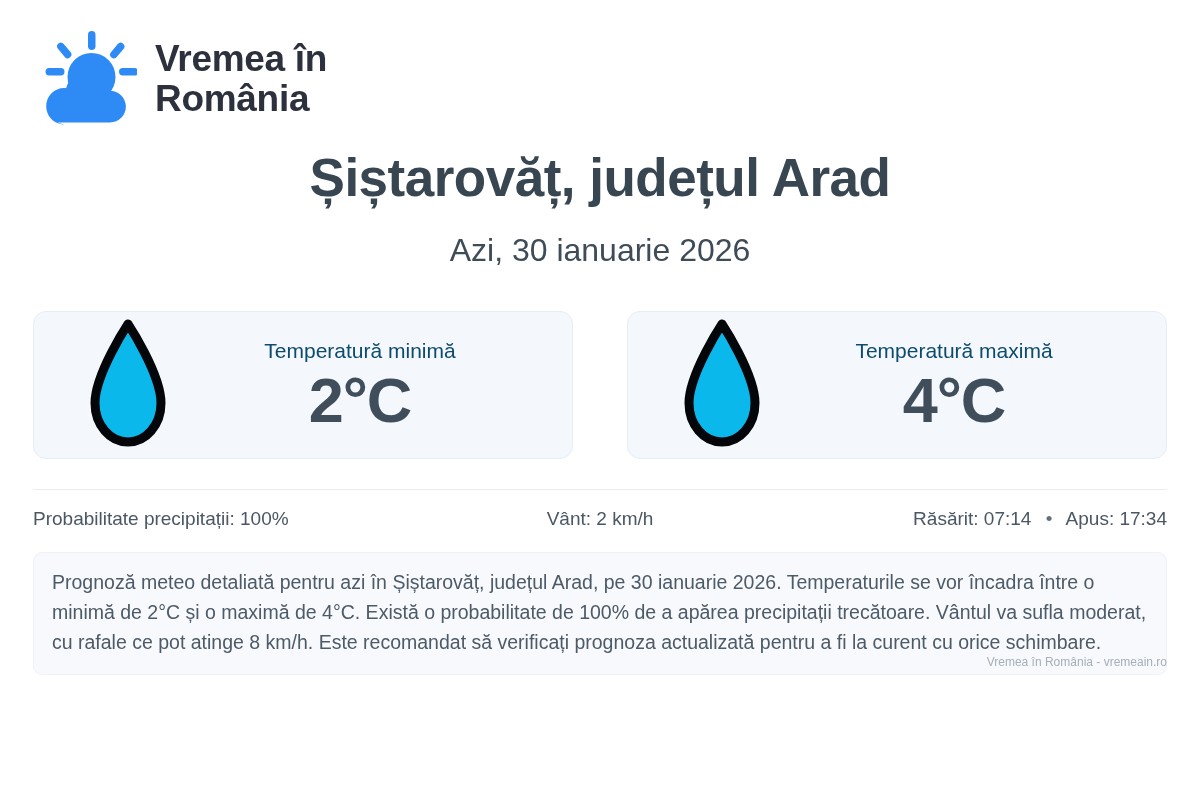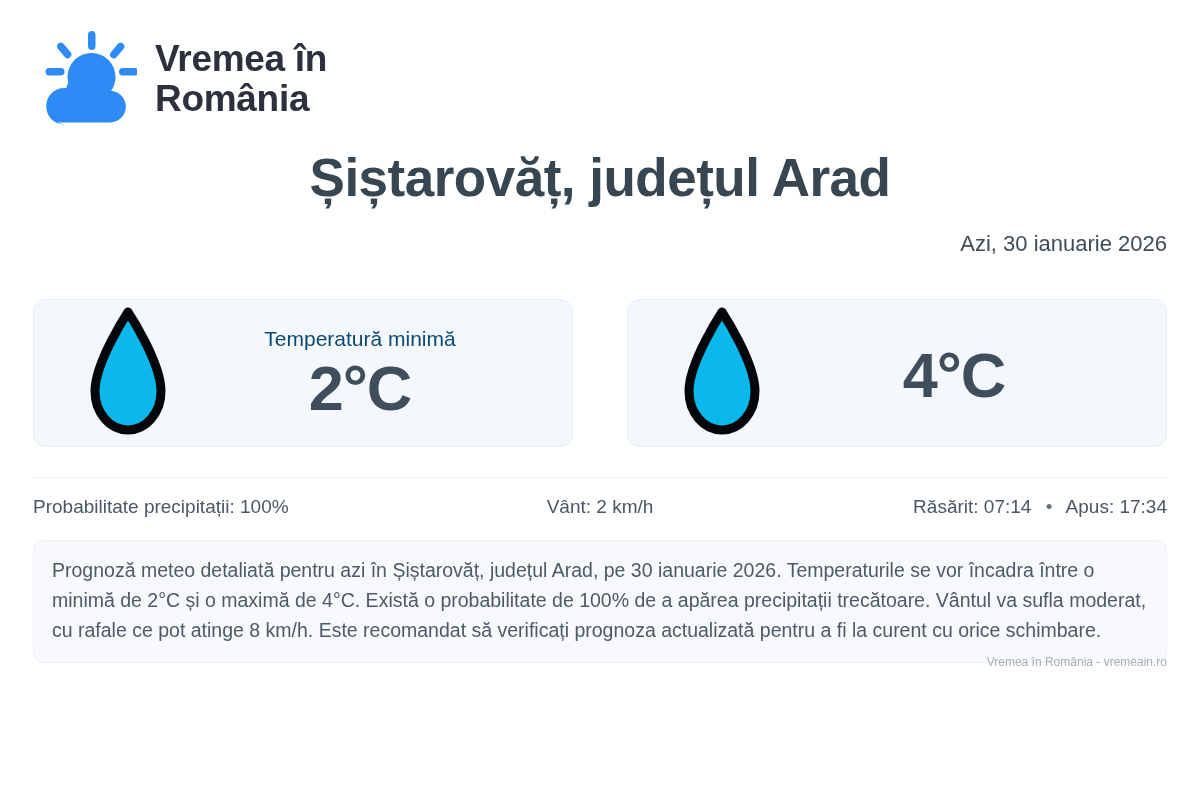--- a/index.html
+++ b/index.html
@@ -52,22 +52,22 @@
     margin: 38px 0 0 0;
     text-align: center;
     font-size: 53px;
     font-weight: bold;
     letter-spacing: -0.5px;
     color: #384652;
     line-height: 1.15;
   }
   .subtitle {
     margin: 22px 0 0 0;
-    text-align: right;
-    font-size: 22px;
+    text-align: center;
+    font-size: 32px;
     font-weight: normal;
     color: #3e4c58;
     line-height: 1.2;
   }
 
   
   .cards {
     display: flex;
     gap: 54px;
     margin-top: 42px;
@@ -183,20 +183,21 @@
         <div class="card-label">Temperatură minimă</div>
         <div class="card-value">2°C</div>
       </div>
     </div>
 
     <div class="card">
       <svg class="drop" viewBox="0 0 80 132">
         <path d="M40 5 C40 5 73 55 73 84 C73 106 58 123 40 123 C22 123 7 106 7 84 C7 55 40 5 40 5 Z" fill="#0bb8ec" stroke="#05060a" stroke-width="9" stroke-linejoin="round"></path>
       </svg>
       <div class="card-body">
+        <div class="card-label">Temperatură maximă</div>
         <div class="card-value">4°C</div>
       </div>
     </div>
 
   </div>
 
   <div class="divider"></div>
 
   <div class="stats">
     <div class="s-left">Probabilitate precipitații: 100%</div>

